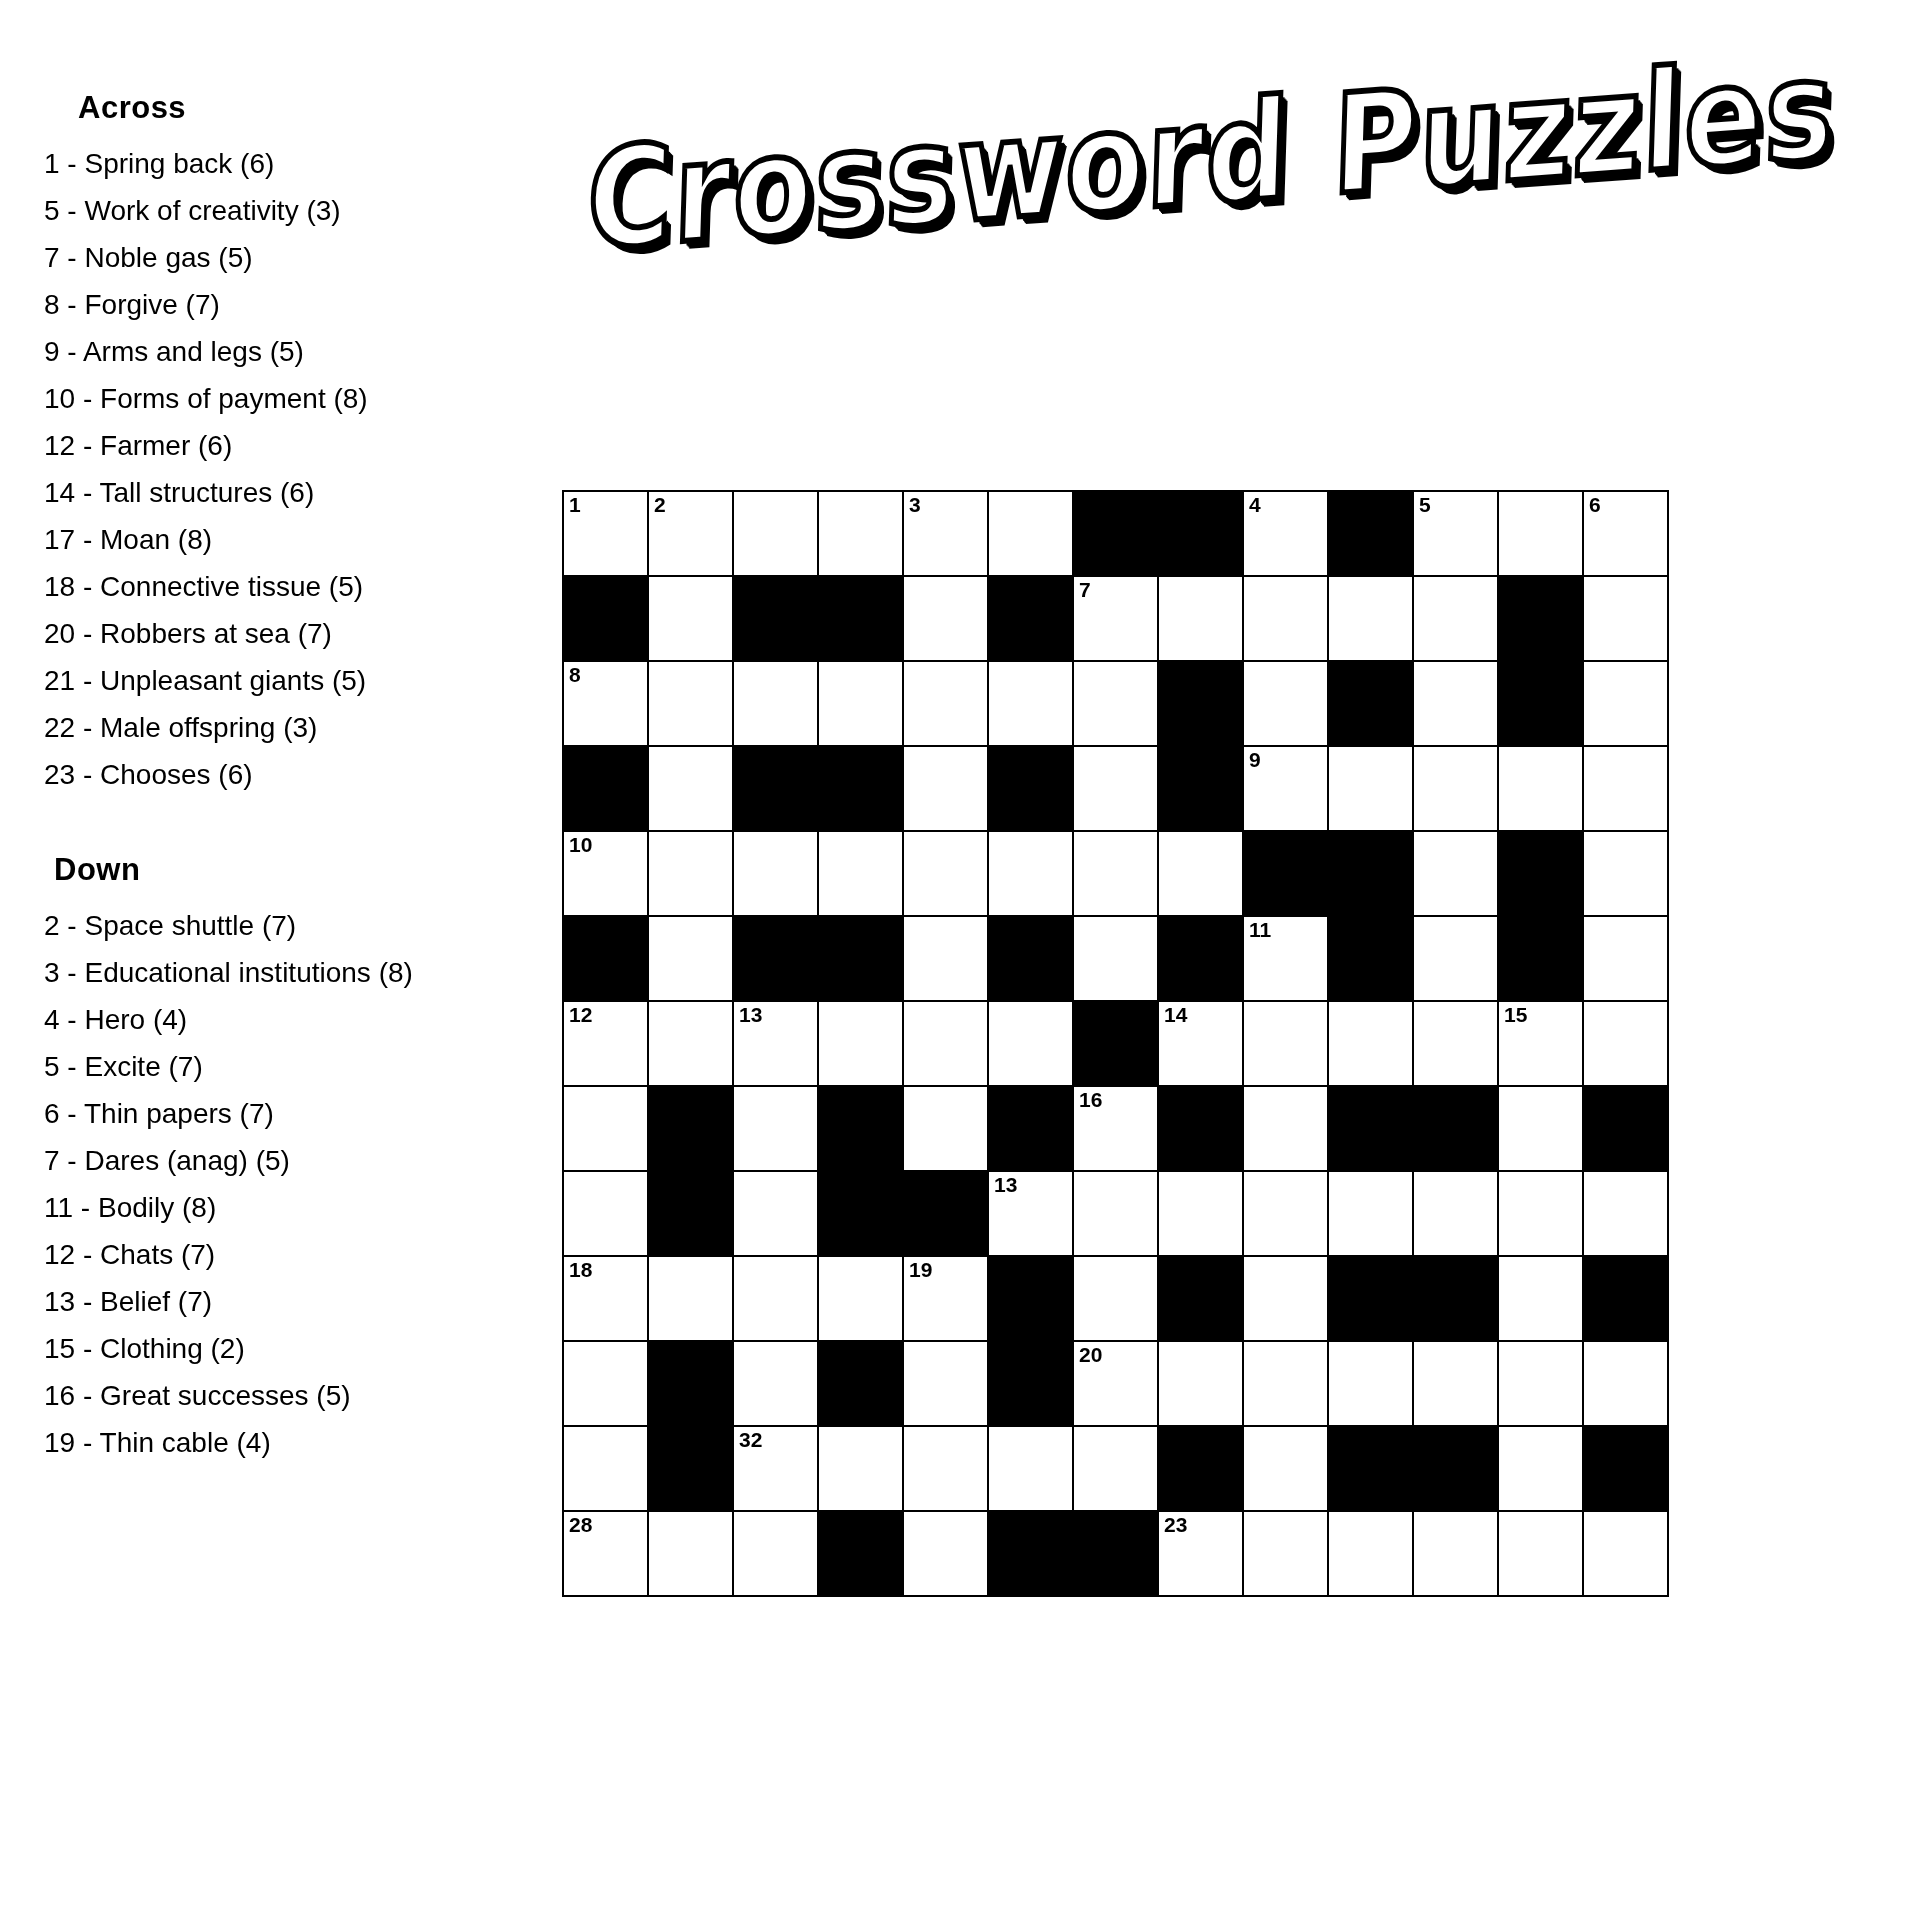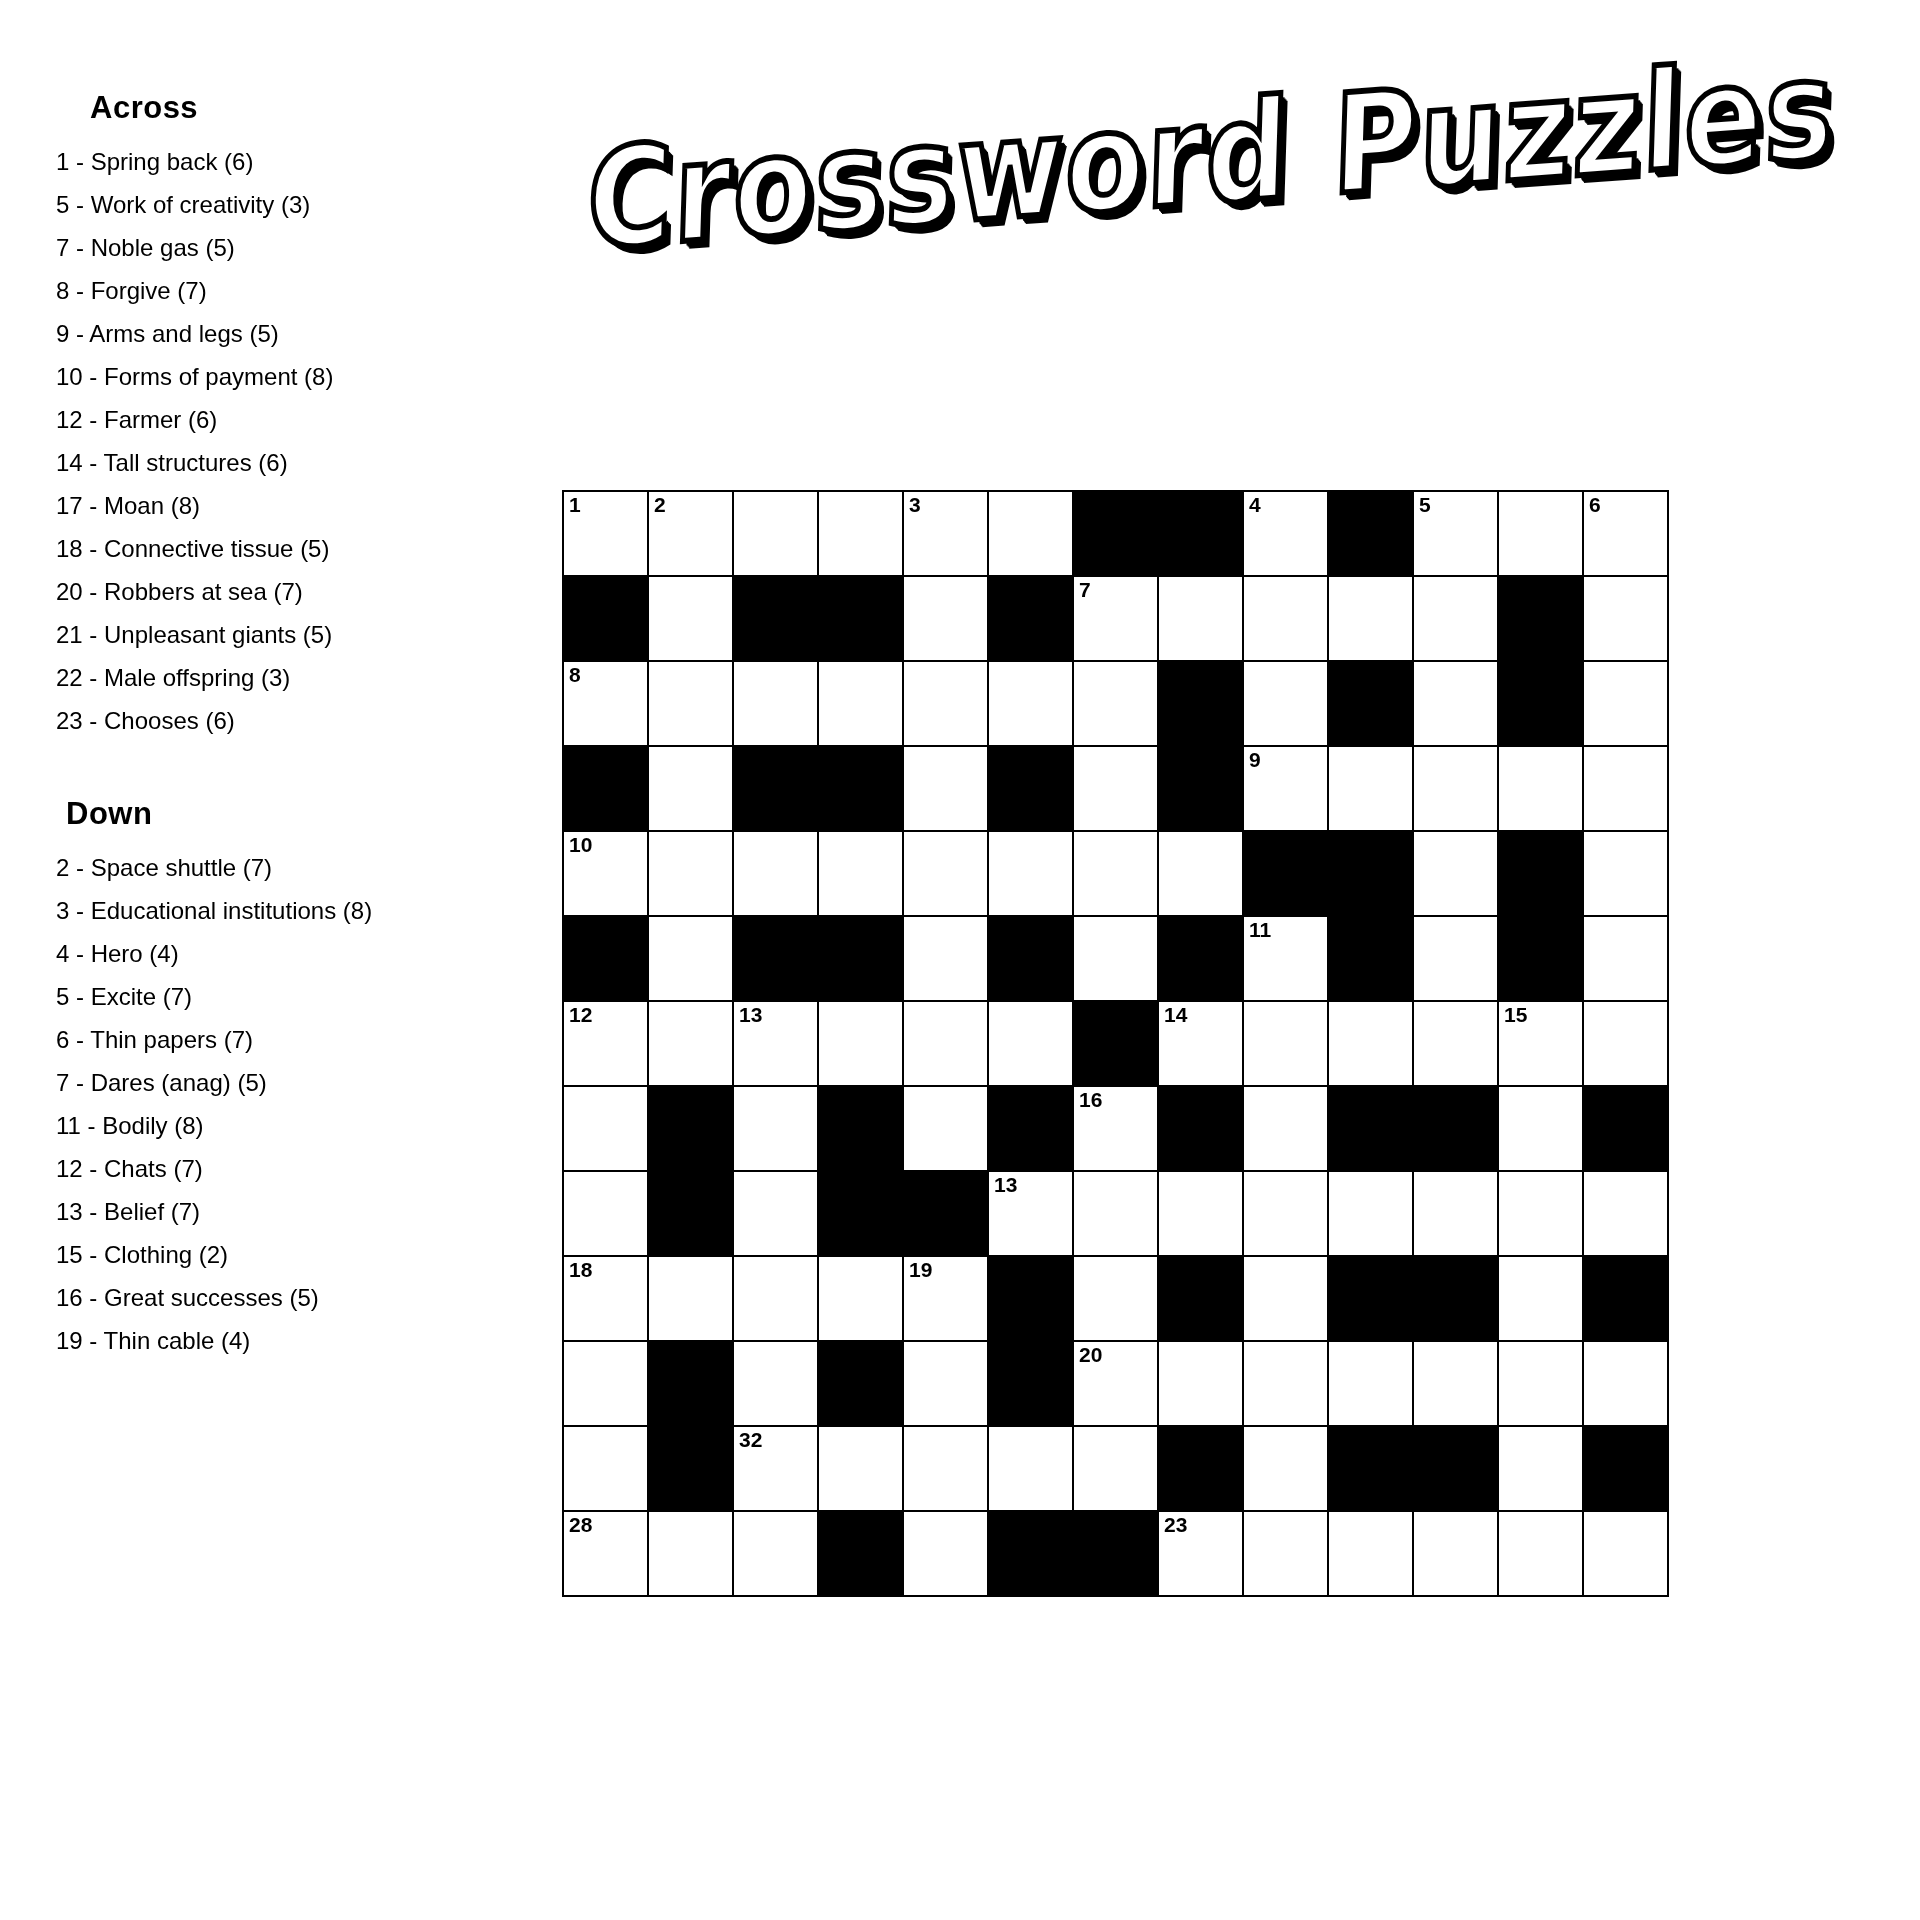--- a/index.html
+++ b/index.html
@@ -12,39 +12,39 @@
     height: 1920px;
     font-family: "Liberation Sans", sans-serif;
     color: #000000;
     overflow: hidden;
     position: relative;
   }
 
   
   #clues-panel {
     position: absolute;
-    left: 56px;
+    left: 44px;
     top: 90px;
     width: 470px;
   }
   .clue-heading {
     font-size: 31px;
     font-weight: bold;
     margin: 0 0 14px 30px;
     letter-spacing: 0.5px;
   }
   #across-heading { margin-left: 34px; }
   #down-heading { margin-left: 10px; margin-top: 54px; }
   .clue-list {
     list-style: none;
     margin: 0;
     padding: 0;
   }
   .clue-item {
-    font-size: 24px;
+    font-size: 28px;
     line-height: 1.0;
     padding: 10px 0 9px 0;
     white-space: nowrap;
   }
 
   
   #title-wrap {
     position: absolute;
     left: 590px;
     top: 120px;

